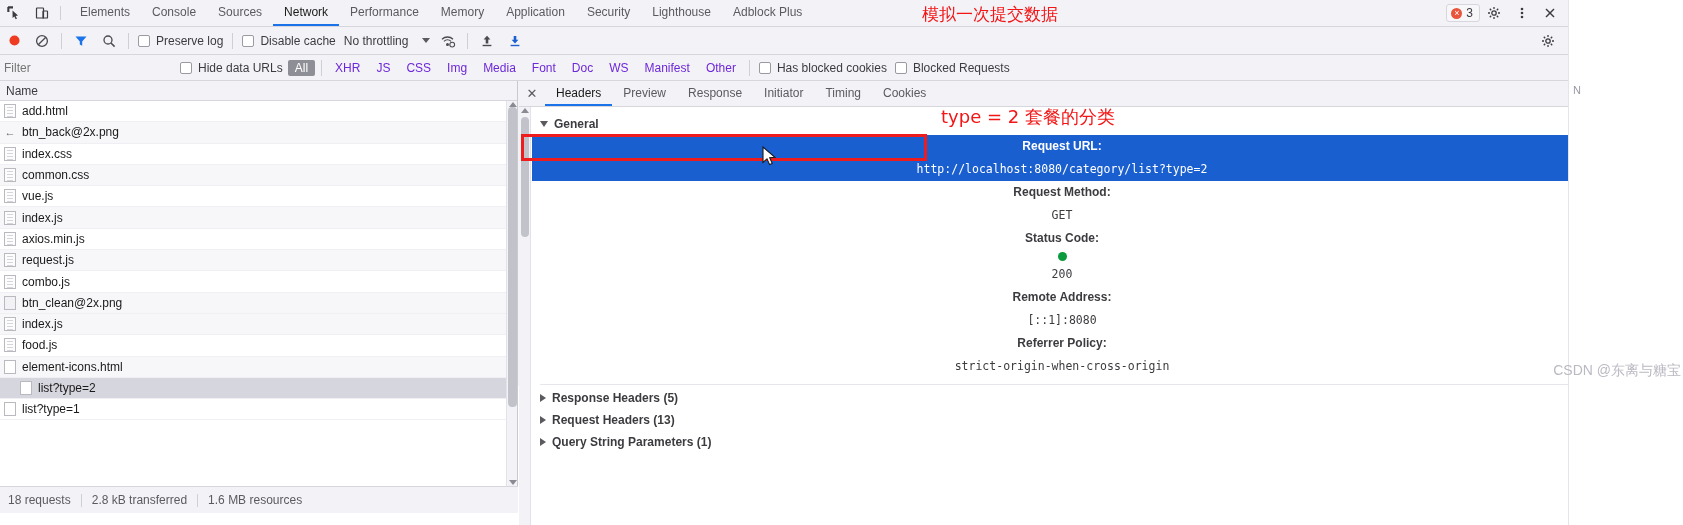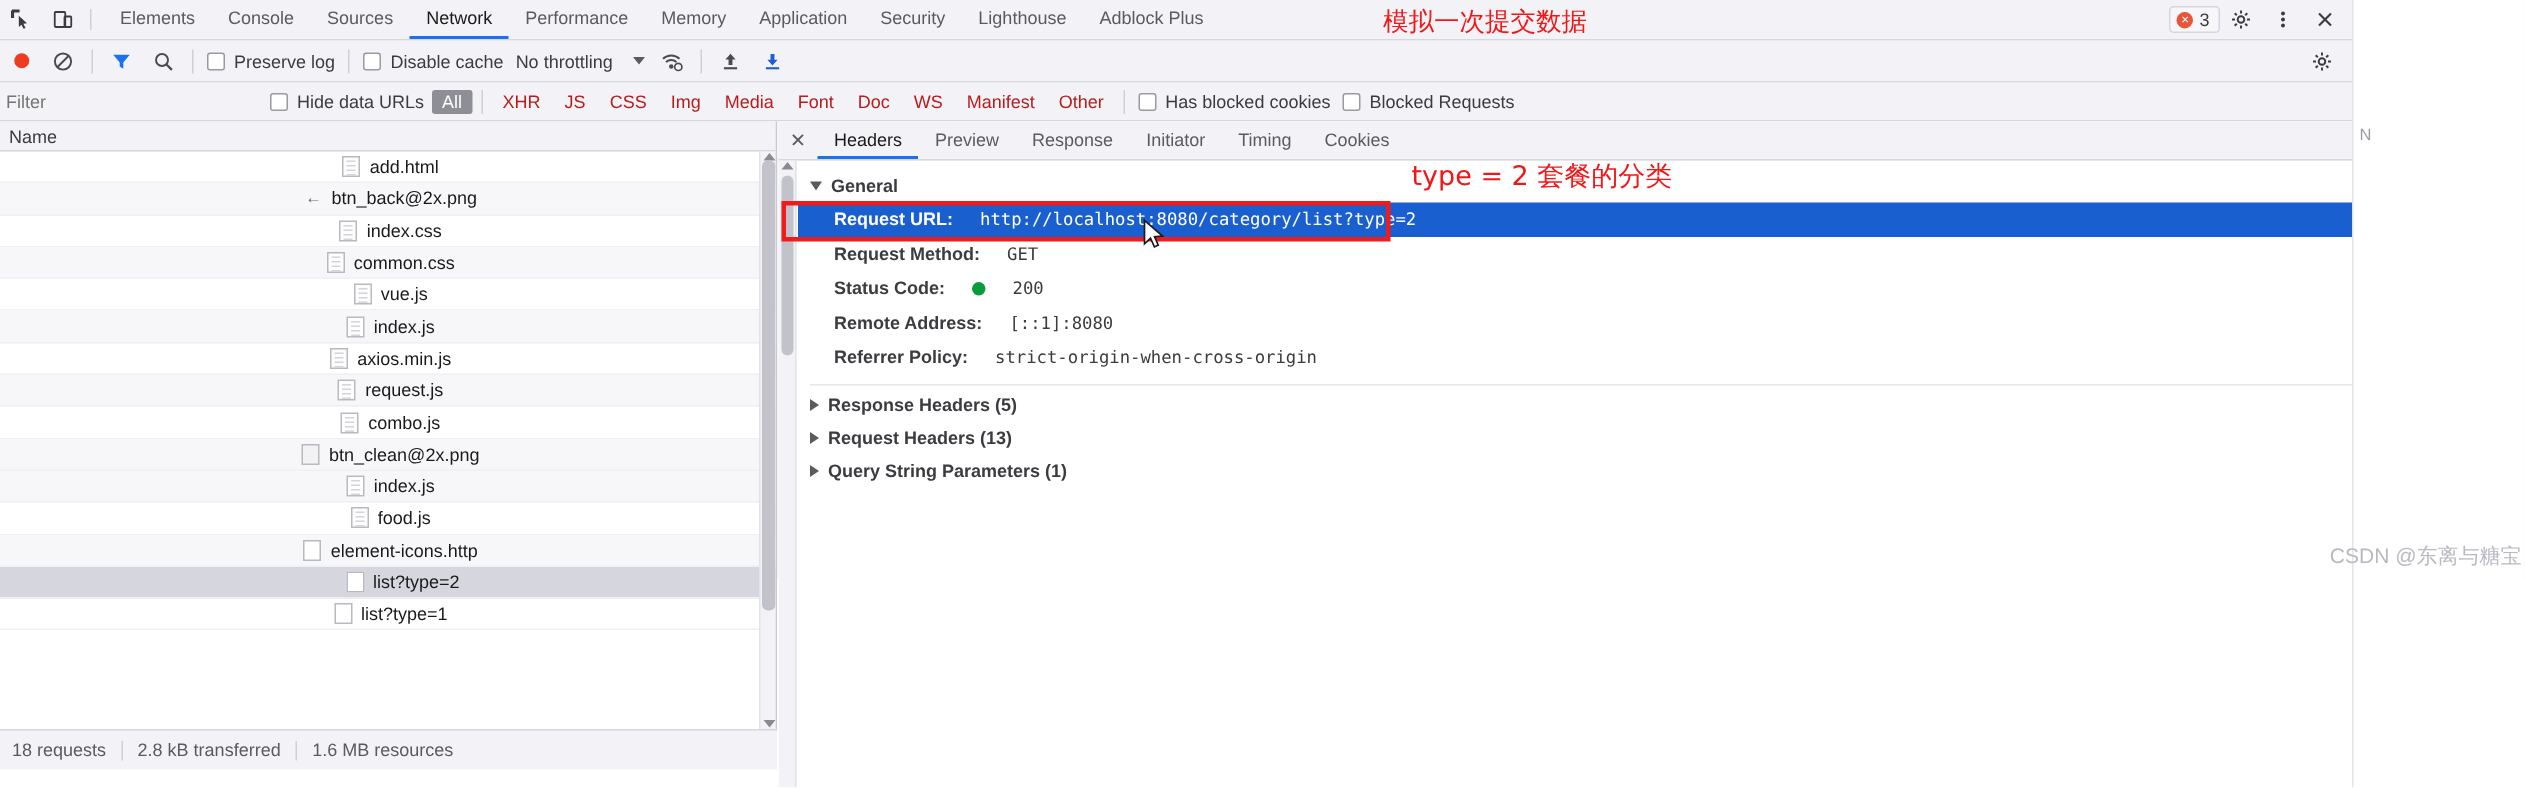--- a/index.html
+++ b/index.html
@@ -85,21 +85,21 @@
     border-bottom: 1px solid #d6d6dc;
     display: flex; align-items: center;
   }
   .filter-input {
     width: 168px; height: 18px; margin-left: 4px;
     border: none; background: transparent; outline: none;
     font-size: 12px; color: #8a8a90;
     font-family: "Liberation Sans", sans-serif;
   }
   .chip {
-    font-size: 12px; color: #b91c1c; padding: 1px 7px; margin: 0 1px;
+    font-size: 12px; color: #6d28d9; padding: 1px 7px; margin: 0 1px;
     border-radius: 2px; cursor: pointer; white-space: nowrap;
   }
   .chip.sel { background: #8e8e96; color: #ffffff; }
 
   
   .leftpane {
     position: absolute; left: 0; top: 81px;
     width: 518px; height: 405px;
     background: #ffffff;
     border-right: 1px solid #c9c9cf;
@@ -108,21 +108,20 @@
   .colhdr {
     height: 20px; background: #f3f3f7; border-bottom: 1px solid #d6d6dc;
     display: flex; align-items: center; padding-left: 6px;
     font-size: 12px; color: #3c3c40;
   }
   .rows { position: relative; }
   .row {
     height: 21.3px; display: flex; align-items: center; gap: 6px;
     padding-left: 4px; font-size: 12px; color: #1a1a1a; cursor: pointer;
     border-bottom: 1px solid #f0f0f4;
-    justify-content: center;
   }
   .row.alt { background: #f7f7fa; }
   .row.sel { background: #d6d6de; padding-left: 20px; }
   .ficon {
     width: 12px; height: 14px; border: 1px solid #b9b9c0;
     background: #fdfdfe; flex: 0 0 auto; position: relative;
   }
   .ficon.doc::after {
     content: ""; position: absolute; left: 2px; top: 2px; right: 2px; height: 1px;
     background: #d4d4da; box-shadow: 0 3px 0 #d4d4da, 0 6px 0 #d4d4da, 0 9px 0 #d4d4da;
@@ -195,22 +194,22 @@
   }
   .tri {
     width: 0; height: 0; border-top: 4px solid transparent;
     border-bottom: 4px solid transparent; border-left: 6px solid #5a5a5f;
   }
   .tri.open {
     border-left: 4px solid transparent; border-right: 4px solid transparent;
     border-top: 6px solid #5a5a5f; border-bottom: none;
   }
   .kv {
-    display: flex; align-items: center; gap: 18px;
-    padding: 2px 0 2px 24px; font-size: 12px; line-height: 19px;
+    display: flex; align-items: center; gap: 4px;
+    padding: 2px 0 2px 24px; font-size: 12px; line-height: 19px; flex-direction: column;
   }
   .kv .k { font-weight: bold; color: #3c3c40; }
   .kv .v {
     color: #3c3c40; font-family: "DejaVu Sans Mono", monospace; font-size: 11.5px;
   }
   .kv.hl {
     background: #1a5fd0; position: relative;
     margin-right: 0; padding-left: 24px;
   }
   .kv.hl .k, .kv.hl .v { color: #ffffff; }
@@ -468,21 +467,21 @@
       <div class="row alt">
         <span class="ficon doc"></span>
         <span>index.js</span>
         </div>
       <div class="row">
         <span class="ficon doc"></span>
         <span>food.js</span>
         </div>
       <div class="row alt">
         <span class="ficon plain"></span>
-        <span>element-icons.http</span>
+        <span>element-icons.html</span>
         </div>
       <div class="row sel">
         <span class="ficon plain"></span>
         <span>list?type=2</span>
         </div>
       <div class="row">
         <span class="ficon plain"></span>
         <span>list?type=1</span>
         </div>
     </div>

